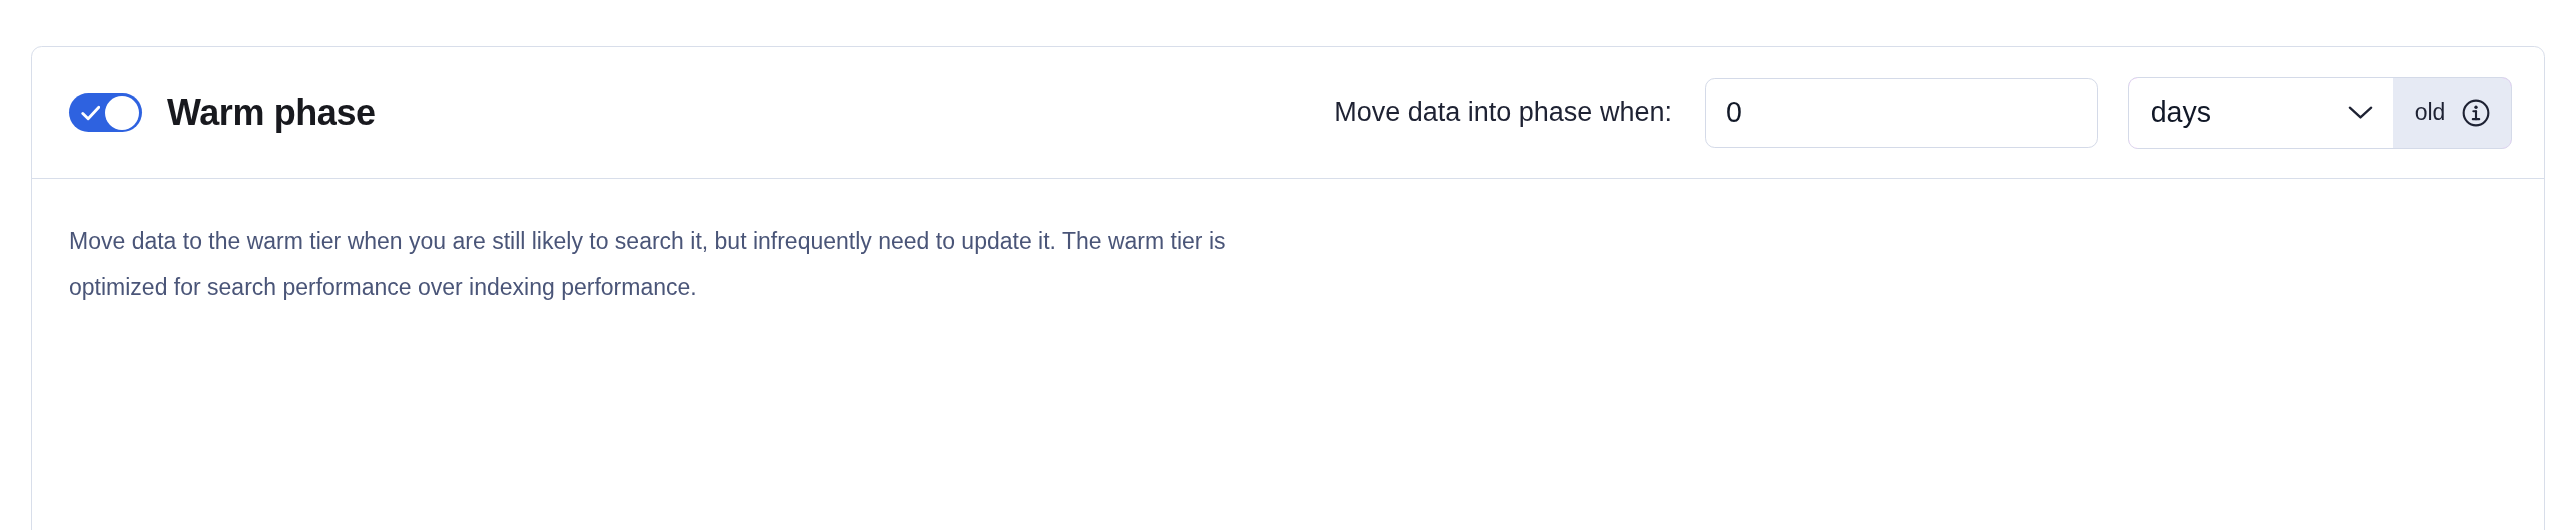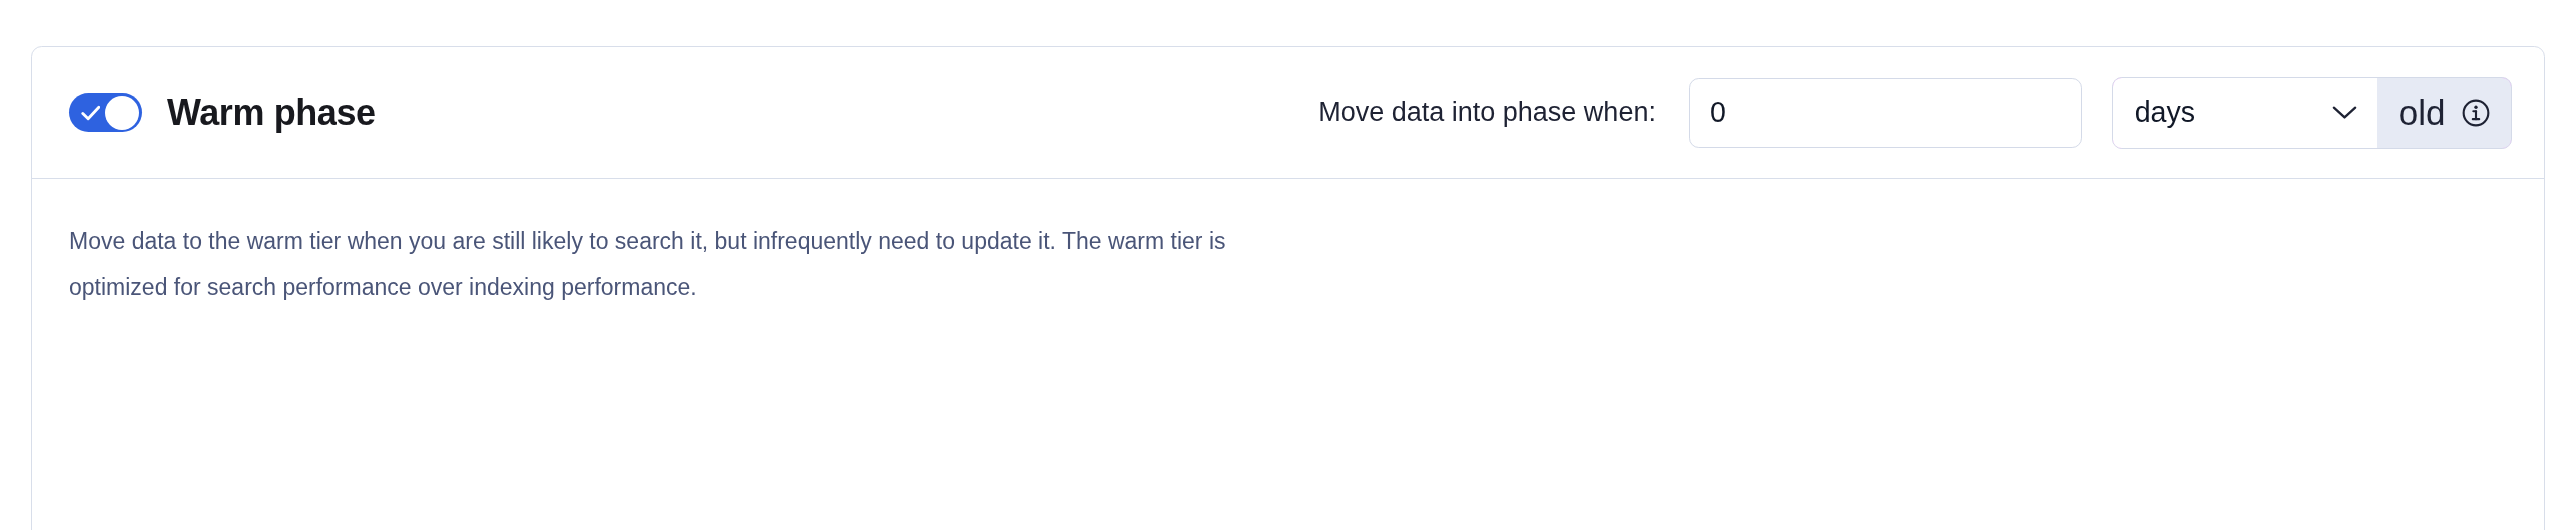--- a/index.html
+++ b/index.html
@@ -143,21 +143,21 @@
   }
 
   .unit-append {
     display: flex;
     align-items: center;
     gap: 16px;
     padding: 0 19.6px 0 21.4px;
     background: #E6EAF4;
   }
   .unit-append .append-text {
-    font-size: 35px;
+    font-size: 23px;
     color: #1E2233;
     font-weight: normal;
   }
 
   
   .phase-body {
     position: relative;
     padding: 39px 37px 0 37px;
     height: 400px;
     box-sizing: border-box;

